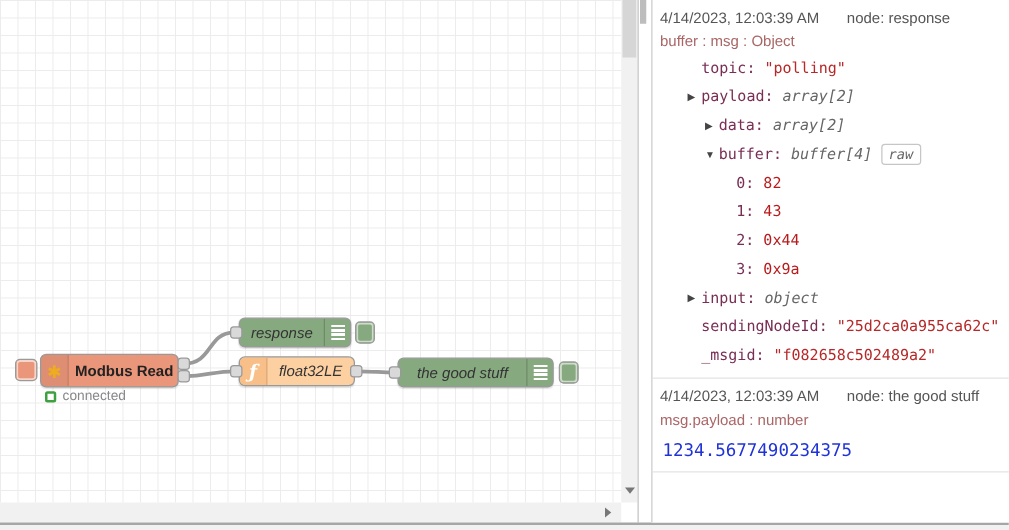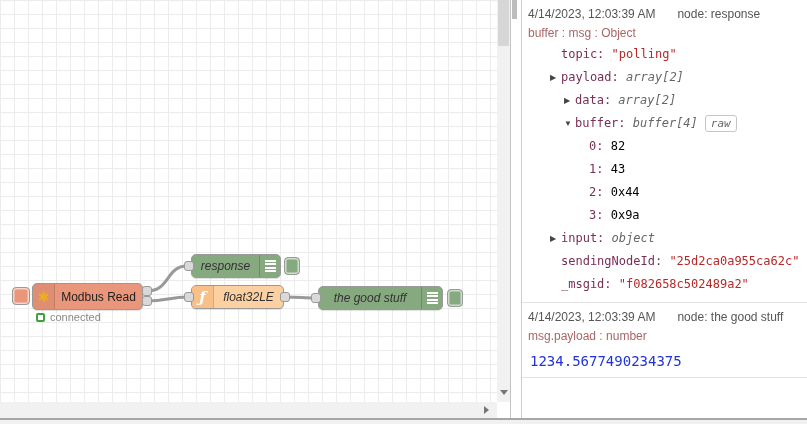--- a/index.html
+++ b/index.html
@@ -12,21 +12,21 @@
                      linear-gradient(90deg,#ececec 1px, transparent 1px);
     background-size:14px 14px; }
   #wires { position:absolute; left:0; top:0; }
   .node { position:absolute; border:1px solid #999; border-radius:5px; display:flex;
           align-items:stretch; font-size:12px; color:#333; overflow:hidden;
           box-shadow:0 1px 1px rgba(0,0,0,0.12);text-align:center; }
   .node-icon-region { width:22px; border-right:1px solid rgba(0,0,0,0.12);
           display:flex; align-items:center; justify-content:center; flex:none; }
   .node-label { flex:1; display:flex; align-items:center; justify-content:center;
           font-style:italic; white-space:nowrap; padding:0 5px; }
-  .upright .node-label { font-style:normal; font-weight:400; color:#222; }
+  .upright .node-label { font-style:normal; font-weight:700; color:#222; }
   .bars-region { width:21px; border-left:1px solid rgba(0,0,0,0.18);
           display:flex; align-items:center; justify-content:center; flex:none; }
   .bars { width:11px; height:13px;
           background:repeating-linear-gradient(to bottom,#fff 0 2px, rgba(0,0,0,0) 2px, rgba(0,0,0,0) 3.4px); }
   .port { position:absolute; width:10px; height:10px; background:#d9d9d9;
           border:1px solid #999; border-radius:3px; }
   .nbutton { position:absolute; width:16px; height:18px; border:1px solid #9a9a9a;
           border-radius:4px; box-shadow:inset 0 0 0 1.5px rgba(255,255,255,0.6); }
   .modbus-icon { font-size:14px; line-height:1; }
   .fn-icon { font-family:"DejaVu Serif", serif; font-style:italic; font-weight:bold;
@@ -57,21 +57,21 @@
   .dmsg-header { font-size:12px; color:#555; height:18px; line-height:18px; white-space:nowrap; }
   .dmsg-source { margin-left:22px; }
   .dmsg-topic { font-size:12px; color:#aa6666; height:20px; line-height:20px; }
   .tree { font-family:"DejaVu Sans Mono","Liberation Mono",monospace; font-size:12px; }
   .trow { height:23px; line-height:23px; white-space:nowrap; }
   .arrow { display:inline-block; width:11px; font-size:8px; color:#444;
            font-family:"Liberation Sans",sans-serif; vertical-align:1px; }
   .tkey { color:#792e55; }
   .tmeta { color:#666; font-style:italic; }
   .tstr { color:#b72828; }
-  .tnum { color:#000000; }
+  .tnum { color:#b91c1c; }
   .raw-badge { display:inline-block; margin-left:7px; padding:0 5px; border:1px solid #c6c6c6;
            border-radius:3px; font-style:italic; color:#666; font-size:11px; line-height:15px; }
   .dmsg-payload-number { font-family:"DejaVu Sans Mono","Liberation Mono",monospace;
            font-size:14px; color:#2033d6; padding:7px 0 2px 2px; }
 </style>
 </head>
 <body>
 
 <div id="canvas">
 

